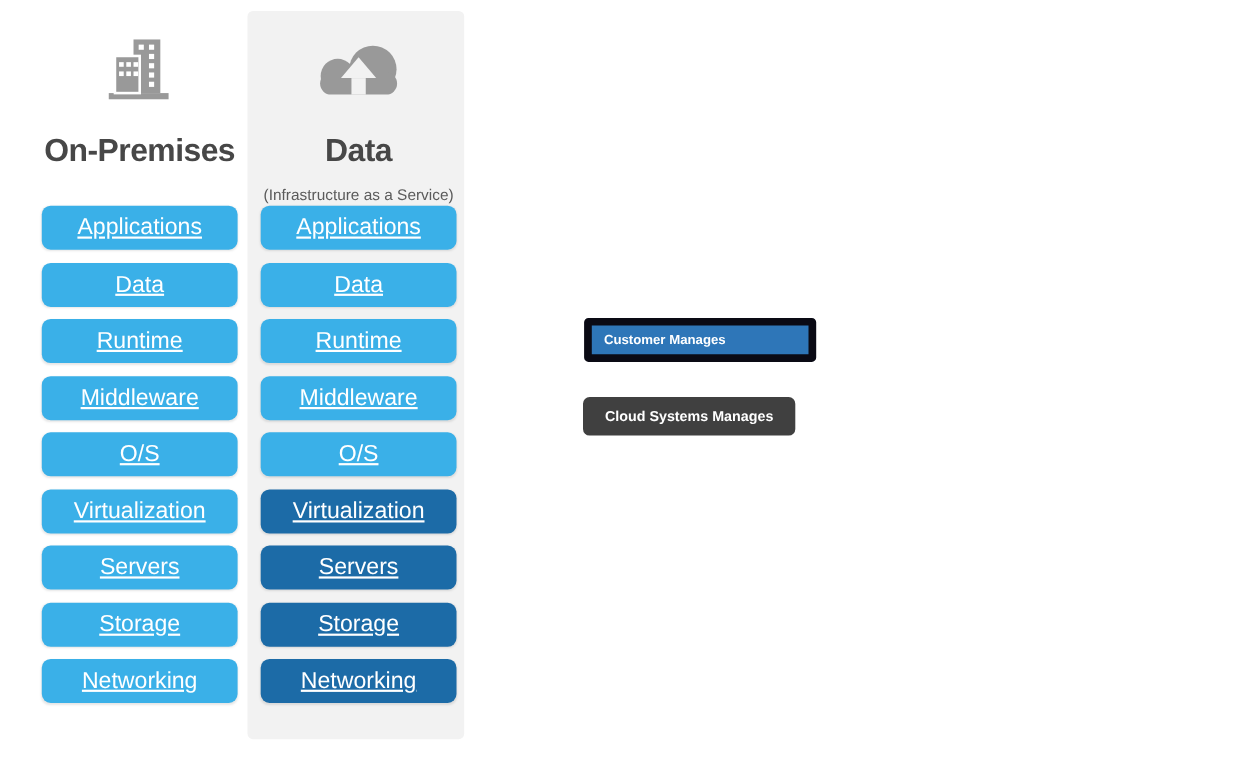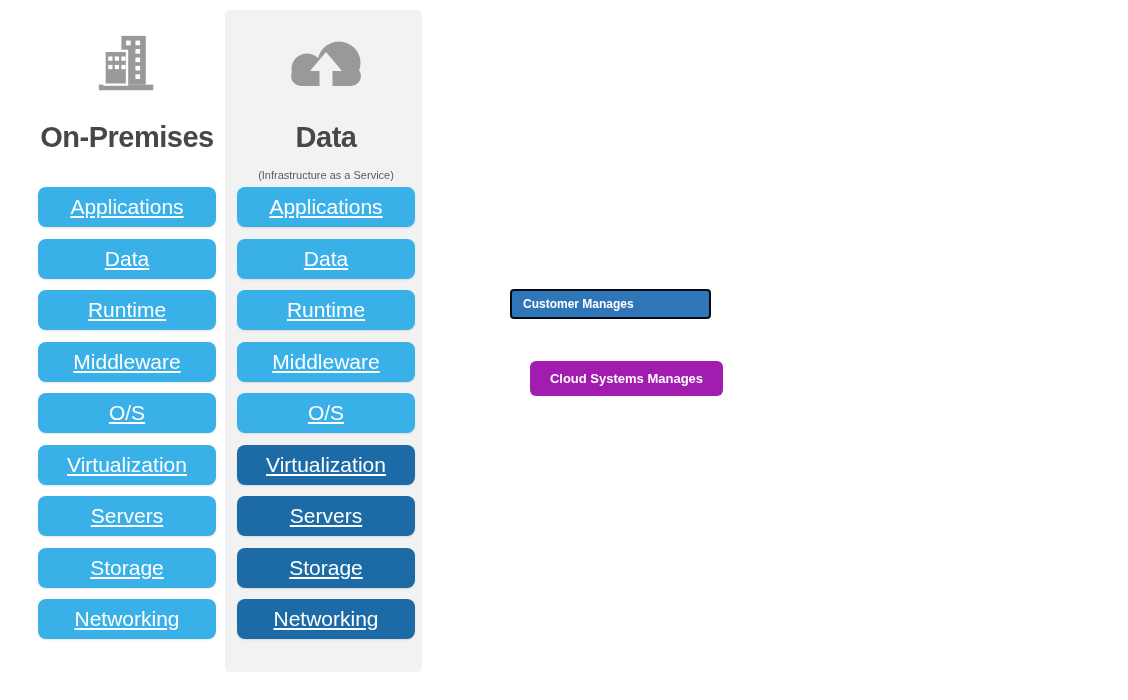--- a/index.html
+++ b/index.html
@@ -50,21 +50,21 @@
     margin: 19px 0 0 0;
     font-size: 29px;
     font-weight: 800;
     letter-spacing: -0.5px;
     color: var(--title-text, #474747);
     line-height: 1.1;
     white-space: nowrap;
   }
   .col-subtitle {
     margin-top: 4px;
-    font-size: 11px;
+    font-size: 14px;
     color: #5b5b5b;
     white-space: nowrap;
   }
 
   
   .stack {
     position: absolute;
     top: 187px;
     width: 178px;
     display: flex;
@@ -85,25 +85,25 @@
     box-shadow: 0 1px 2px rgba(0,0,0,0.10);
     white-space: nowrap;
     text-decoration: underline;
   }
   .layer.customer { background: var(--customer-layer, #3ab0e8); }
   .layer.cloud    { background: var(--cloud-layer, #1c6ba7); }
 
   
   .legend-customer {
     position: absolute;
-    left: 510px;
+    left: 531px;
     top: 289px;
     width: 186px;
     height: 26px;
-    border: 2px solid #404040;
+    border: 7px solid #404040;
     border-radius: 4px;
     display: flex;
     align-items: center;
     padding-left: 11px;
     box-sizing: content-box;
     color: #ffffff;
     font-size: 12px;
     font-weight: 700;
     white-space: nowrap;
   }
@@ -194,15 +194,15 @@
       <div class="layer customer">Runtime</div>
       <div class="layer customer">Middleware</div>
       <div class="layer customer">O/S</div>
       <div class="layer cloud">Virtualization</div>
       <div class="layer cloud">Servers</div>
       <div class="layer cloud">Storage</div>
       <div class="layer cloud">Networking</div>
     </div>
 
   <div class="legend-customer" style="background: rgb(46, 118, 184); border-color: rgb(10, 10, 20);">Customer Manages</div>
-  <div class="legend-cloud" style="background: #a21caf;">Cloud Systems Manages</div>
+  <div class="legend-cloud" style="background: #404040;">Cloud Systems Manages</div>
 
 </div>
 
 </body></html>

